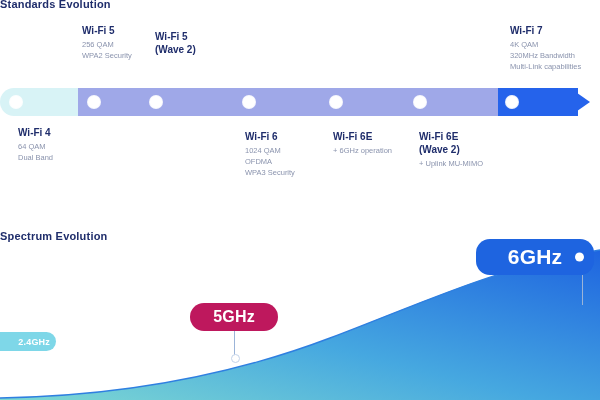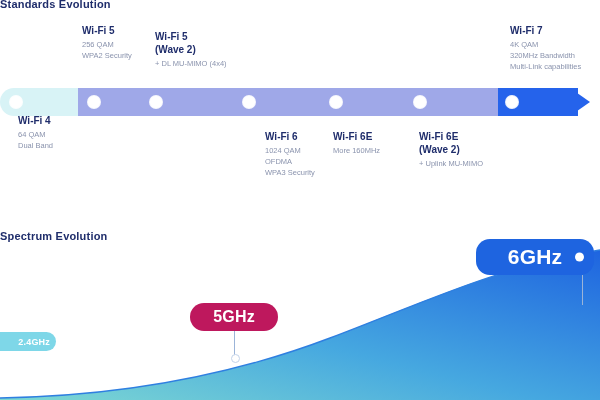--- a/index.html
+++ b/index.html
@@ -223,46 +223,45 @@
 
   <div class="tl-label" style="left:82px; top:24px;">
     <div class="tl-title">Wi-Fi 5</div>
     <div class="tl-sub">256 QAM</div>
     <div class="tl-sub">WPA2 Security</div>
   </div>
 
   <div class="tl-label" style="left:155px; top:30px;">
     <div class="tl-title">Wi-Fi 5
 (Wave 2)</div>
-    <div class="tl-sub">+ DL MU-MIMO (4x4)</div>
   </div>
 
   <div class="tl-label" style="left:510px; top:24px;">
     <div class="tl-title">Wi-Fi 7</div>
     <div class="tl-sub">4K QAM</div>
     <div class="tl-sub">320MHz Bandwidth</div>
     <div class="tl-sub">Multi-Link capabilities</div>
   </div>
 
-  <div class="tl-label" style="left:18px; top:114px;">
+  <div class="tl-label" style="left:18px; top:126px;">
     <div class="tl-title">Wi-Fi 4</div>
     <div class="tl-sub">64 QAM</div>
     <div class="tl-sub">Dual Band</div>
   </div>
 
-  <div class="tl-label" style="left:245px; top:130px;margin-left:20px;">
+  <div class="tl-label" style="left:245px; top:130px;">
     <div class="tl-title">Wi-Fi 6</div>
     <div class="tl-sub">1024 QAM</div>
     <div class="tl-sub">OFDMA</div>
     <div class="tl-sub">WPA3 Security</div>
   </div>
 
   <div class="tl-label" style="left:333px; top:130px;">
     <div class="tl-title">Wi-Fi 6E</div>
-    <div class="tl-sub">More 160MHz</div>
+    <div class="tl-sub">+ 6GHz operation</div>
   </div>
 
   <div class="tl-label" style="left:419px; top:130px;">
     <div class="tl-title">Wi-Fi 6E
 (Wave 2)</div>
     <div class="tl-sub">+ Uplink MU-MIMO</div>
   </div>
 
   <div class="section-title" id="spectrum-title">Spectrum Evolution</div>
 

